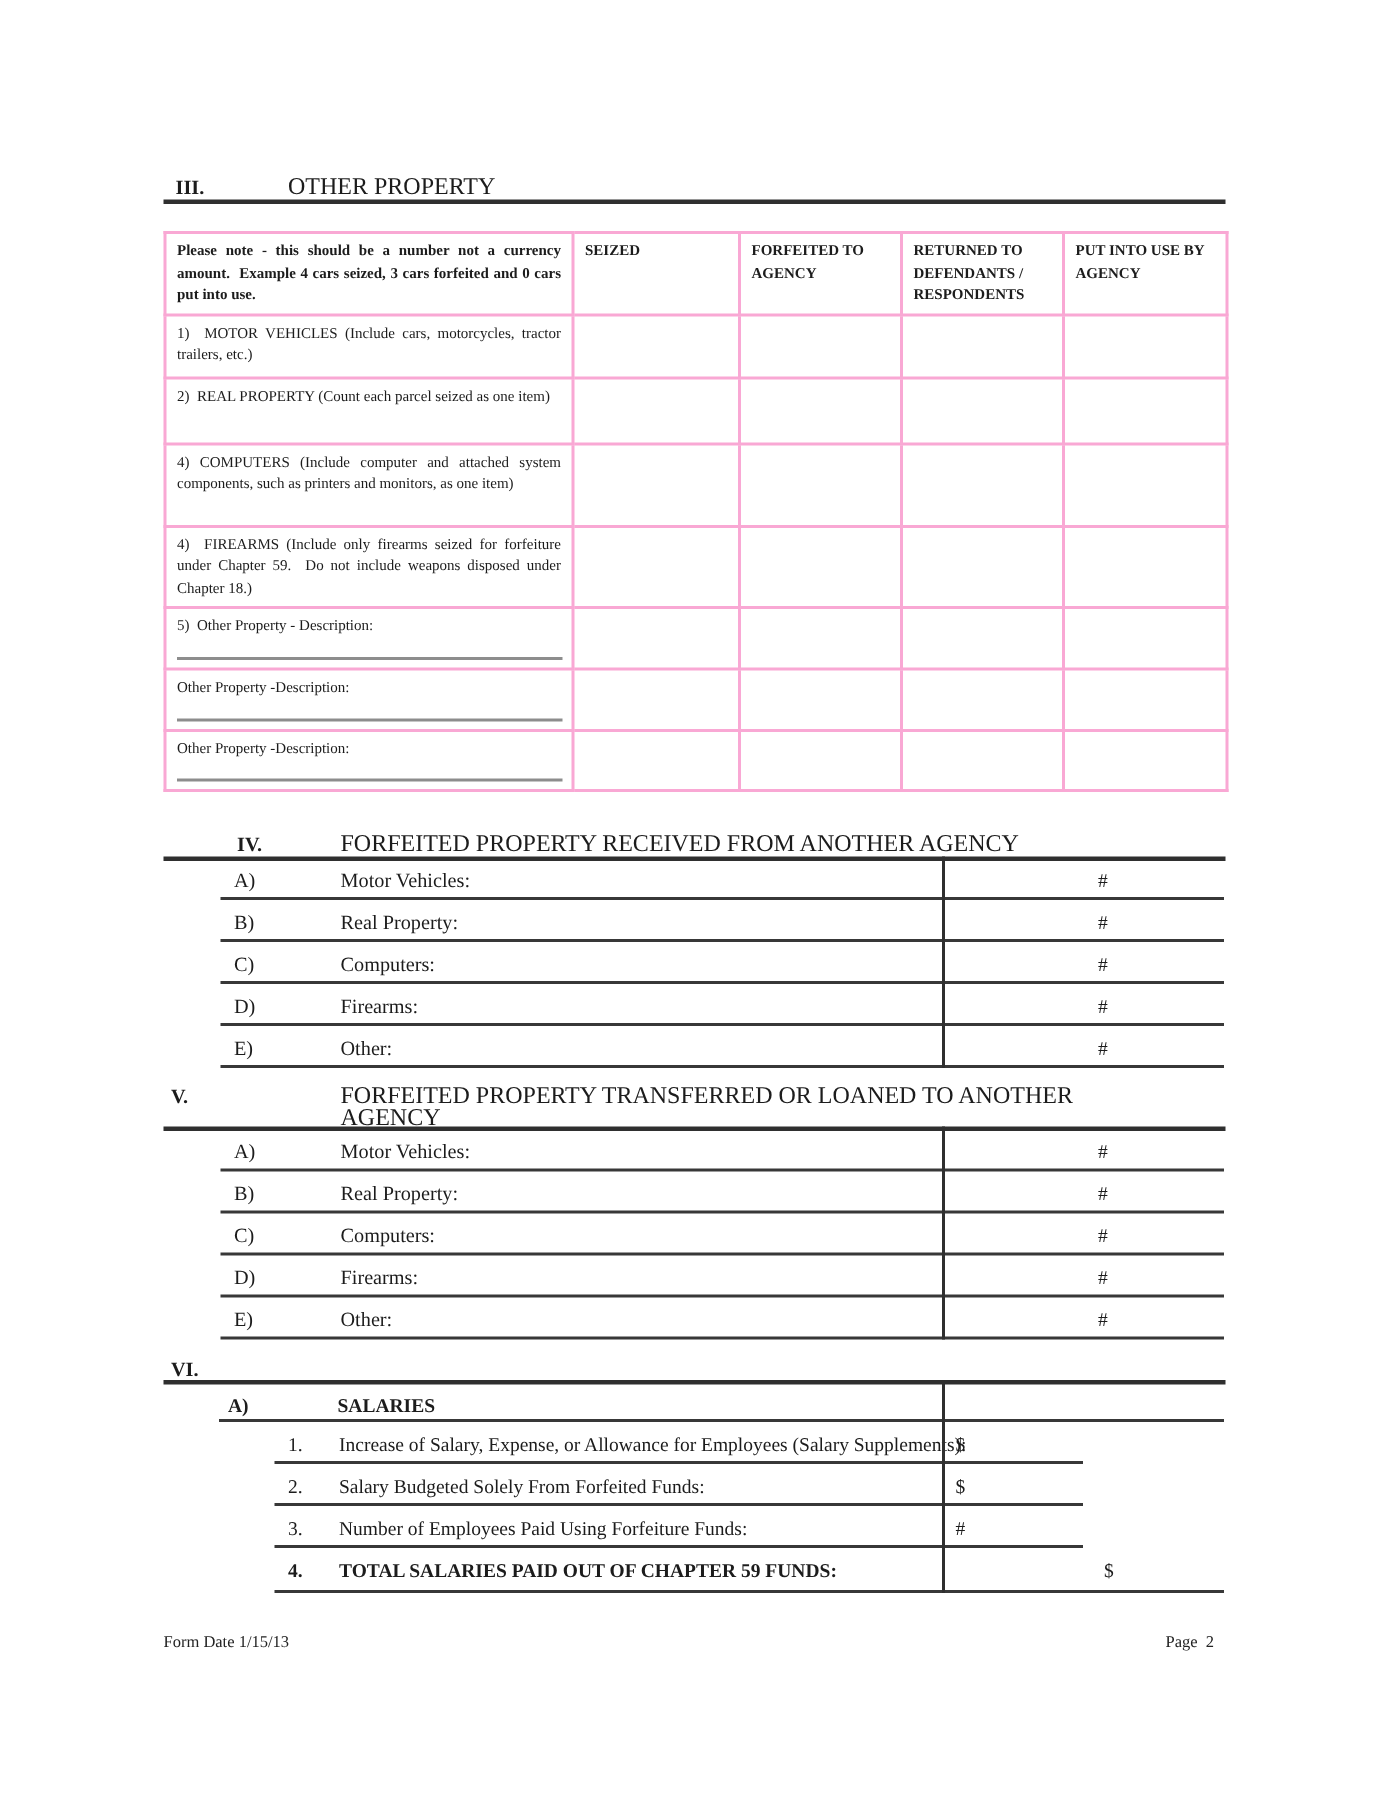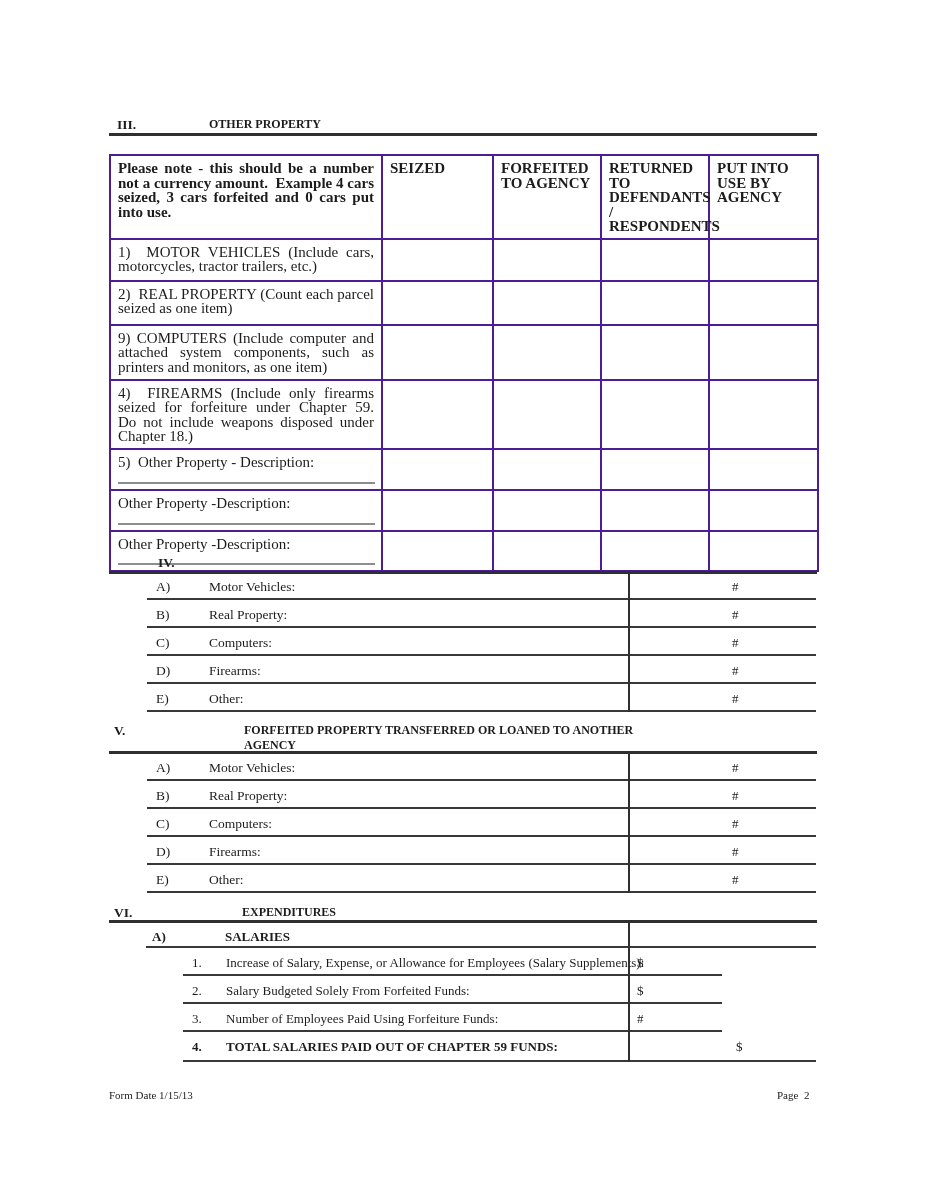--- a/index.html
+++ b/index.html
@@ -4,38 +4,38 @@
 <style>
   html,body{margin:0;padding:0;background:#ffffff;}
   .page{
     position:relative;width:927px;height:1200px;background:#ffffff;
     font-family:"Liberation Serif","DejaVu Serif",serif;color:#1c1c1c;
     overflow:hidden;
   }
   .rule{position:absolute;background:#2f2f2f;}
   .vline{position:absolute;background:#2f2f2f;width:2px;}
   .sec-num{position:absolute;font-weight:bold;font-size:13.5px;line-height:15px;}
-  .sec-title{position:absolute;font-weight:bold;font-size:12px;line-height:15px;white-space:pre-line;margin-left:17px;}
+  .sec-title{position:absolute;font-weight:normal;font-size:16px;line-height:15px;white-space:pre-line;}
   
   table.prop{
     position:absolute;left:109px;top:154px;width:708px;
     border-collapse:collapse;table-layout:fixed;
   }
   table.prop td, table.prop th{
-    border:2px solid #4c1d95;vertical-align:top;
-    font-size:15px;line-height:14.5px;padding:5px 7px 4px 7px;
+    border:2px solid #f9a8d4;vertical-align:top;
+    font-size:10px;line-height:14.5px;padding:5px 7px 4px 7px;
   }
   table.prop th{font-weight:bold;text-align:left;}
   table.prop th.note{font-weight:bold;text-align:justify;white-space:pre-wrap;}
   td.lbl{text-align:justify;white-space:pre-wrap;position:relative;}
   .fill-line{position:absolute;left:7px;bottom:5px;width:257px;height:0;border-bottom:2px solid #8d8d8d;}
   
   .srow{position:absolute;left:109px;width:708px;height:28px;}
   .srow .letter{position:absolute;left:47px;top:7px;font-size:13.5px;}
-  .srow .rlabel{position:absolute;left:100px;top:7px;font-size:13.5px;}
+  .srow .rlabel{position:absolute;left:118px;top:7px;font-size:13.5px;}
   .srow .rvalue{position:absolute;left:623px;top:7px;font-size:13px;}
   .srow .runder{position:absolute;left:38px;bottom:0;width:669px;height:2px;background:#383838;}
   
   .xrow{position:absolute;left:109px;width:708px;height:28px;}
   .xrow .rnum{position:absolute;left:83px;top:7px;font-size:13px;}
   .xrow .rlabel2{position:absolute;left:117px;top:7px;font-size:13px;}
   .xrow .rvalue2{position:absolute;top:7px;font-size:13px;}
   .xrow .runder2{position:absolute;bottom:0;left:74px;height:2px;background:#383838;}
   .bold{font-weight:bold;}
   .footer-text{position:absolute;font-size:11px;color:#222;white-space:pre;}
@@ -73,21 +73,21 @@
           <td></td>
     </tr>
     <tr style="height:44px">
       <td class="lbl">2)  REAL PROPERTY (Count each parcel seized as one item)</td>
       <td></td>
           <td></td>
           <td></td>
           <td></td>
     </tr>
     <tr style="height:55px">
-      <td class="lbl">9) COMPUTERS (Include computer and attached system components, such as printers and monitors, as one item)</td>
+      <td class="lbl">4) COMPUTERS (Include computer and attached system components, such as printers and monitors, as one item)</td>
       <td></td>
           <td></td>
           <td></td>
           <td></td>
     </tr>
     <tr style="height:45px">
       <td class="lbl">4)  FIREARMS (Include only firearms seized for forfeiture under Chapter 59.  Do not include weapons disposed under Chapter 18.)</td>
       <td></td>
           <td></td>
           <td></td>
@@ -111,20 +111,21 @@
       <td class="lbl"><span>Other Property -Description:</span><span class="fill-line"></span></td>
       <td></td>
           <td></td>
           <td></td>
           <td></td>
     </tr>
   </tbody>
     </table>
 
   <div class="sec-num" style="left:114px;top:555px;margin-left:44px;">IV.</div>
+  <div class="sec-title" style="left:227px;top:555px;width:560px;">FORFEITED PROPERTY RECEIVED FROM ANOTHER AGENCY</div>
   <div class="rule" style="left:109px;top:571px;width:708px;height:2.5px;"></div>
 
   <div class="srow" style="top:572px;">
     <span class="letter">A)</span>
     <span class="rlabel">Motor Vehicles:</span>
     <span class="rvalue">#</span>
     <span class="runder"></span>
   </div>
   <div class="srow" style="top:600px;">
     <span class="letter">B)</span>
@@ -183,21 +184,20 @@
   </div>
   <div class="srow" style="top:865px;">
     <span class="letter">E)</span>
     <span class="rlabel">Other:</span>
     <span class="rvalue">#</span>
     <span class="runder"></span>
   </div>
   <div class="vline" style="left:628px;top:751px;height:142px;"></div>
 
   <div class="sec-num" style="left:114px;top:905px;">VI.</div>
-  <div class="sec-title" style="left:225px;top:905px;width:560px;">EXPENDITURES</div>
   <div class="rule" style="left:109px;top:920px;width:708px;height:2.5px;"></div>
 
   <div class="xrow" style="top:922px;height:26px;">
     <span class="rnum bold" style="left:43px;">A)</span>
     <span class="rlabel2 bold" style="left:116px;">SALARIES</span>
     <span class="runder2" style="left:37px;width:670px;"></span>
   </div>
 
   <div class="xrow" style="top:948px;">
     <span class="rnum">1.</span>

